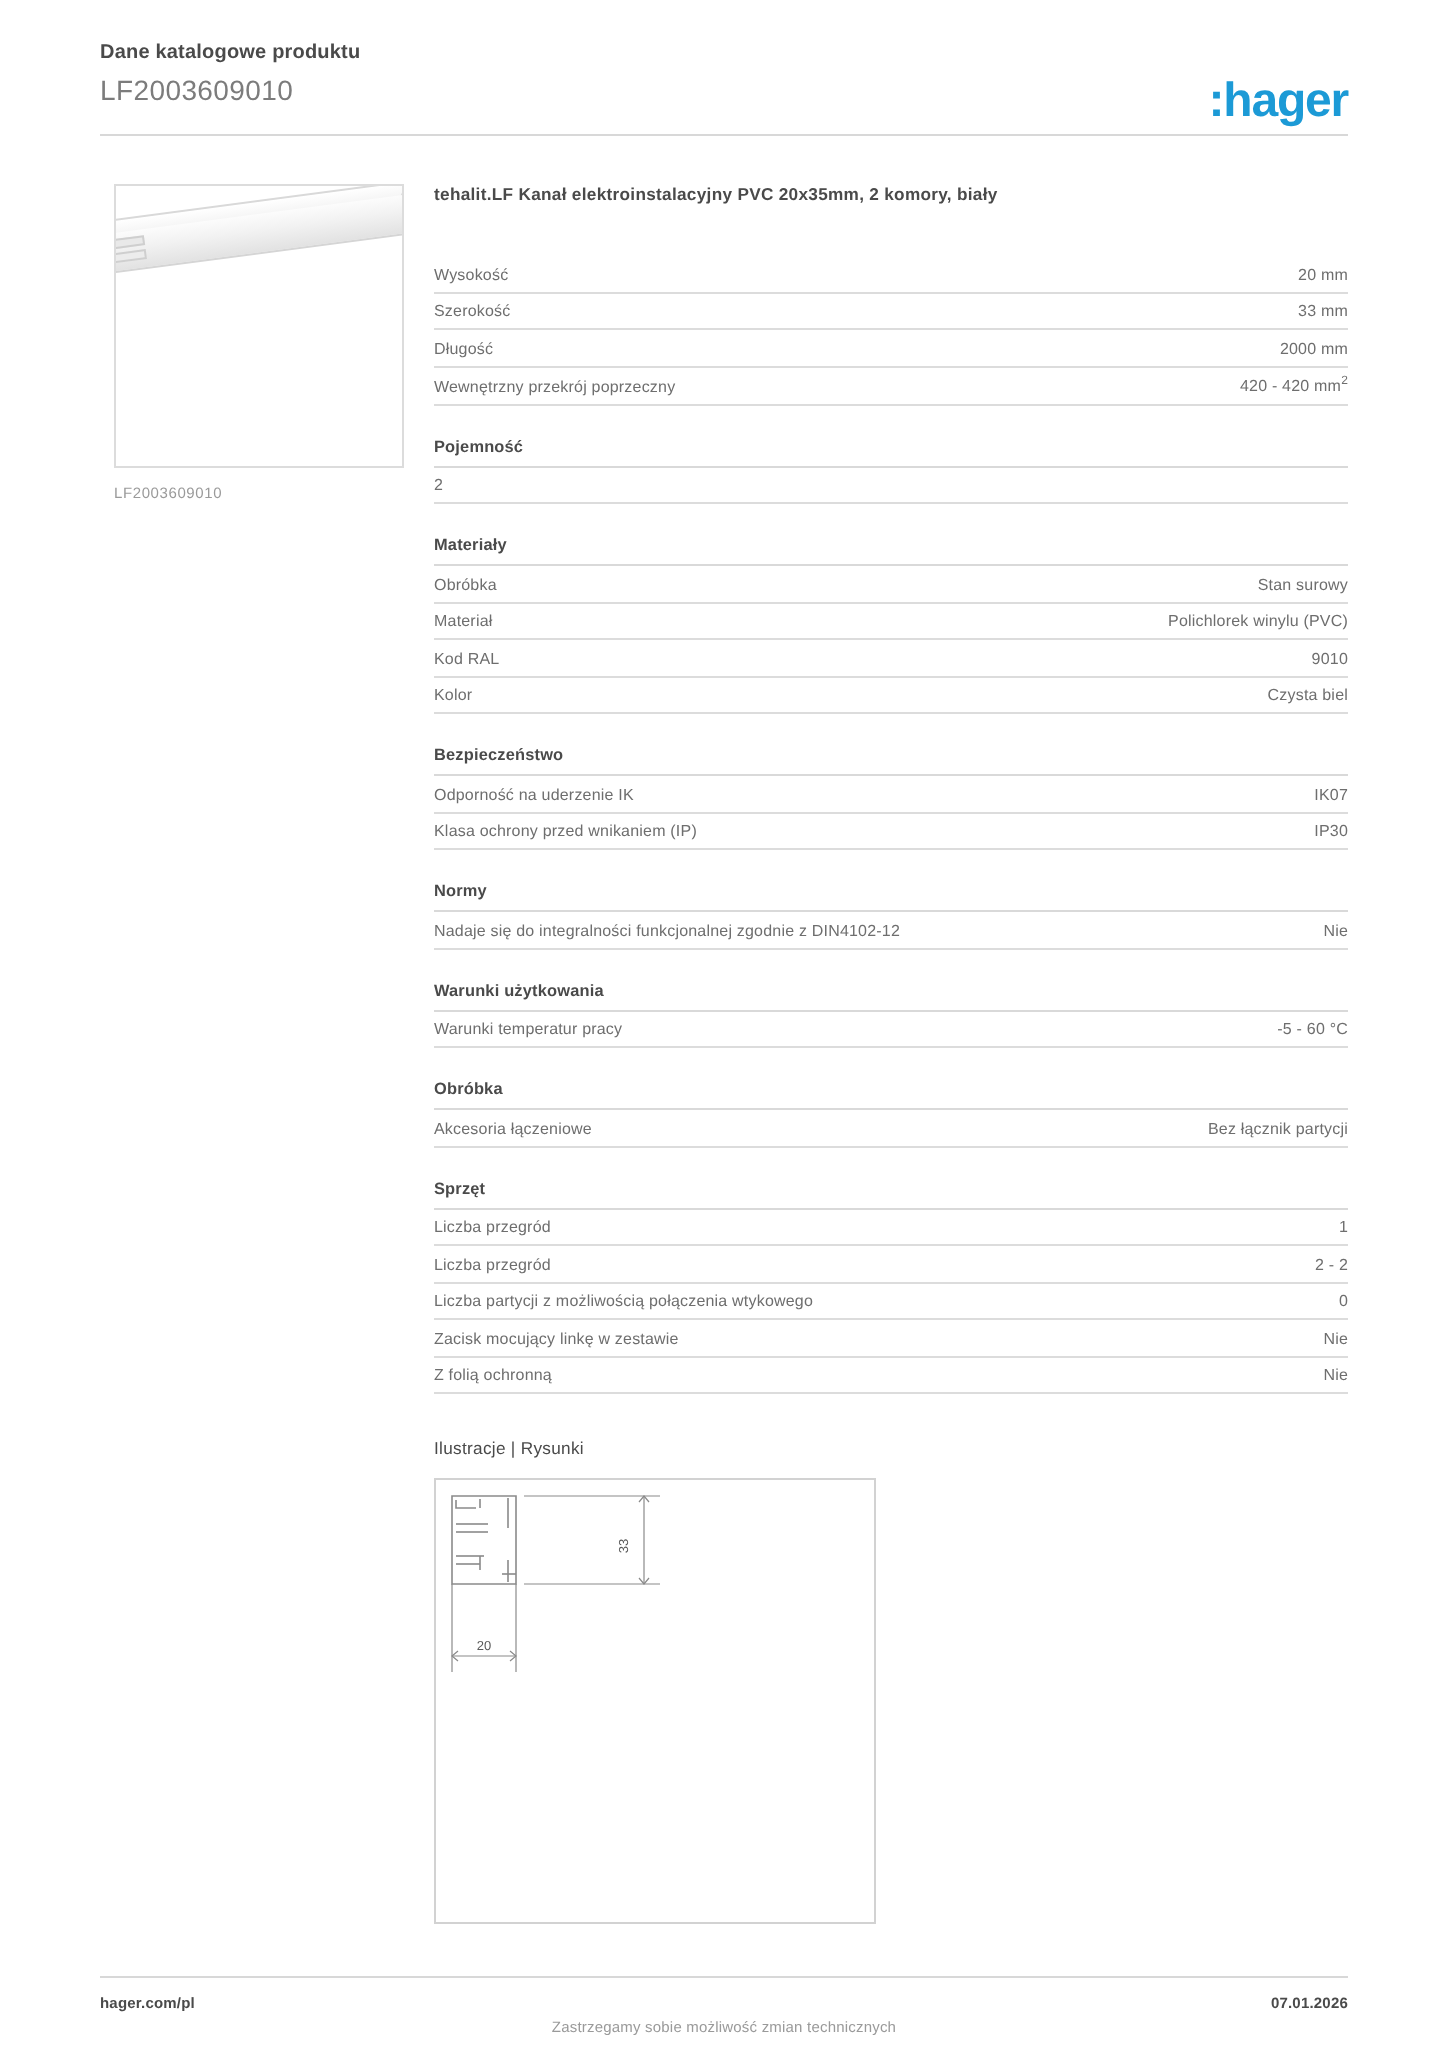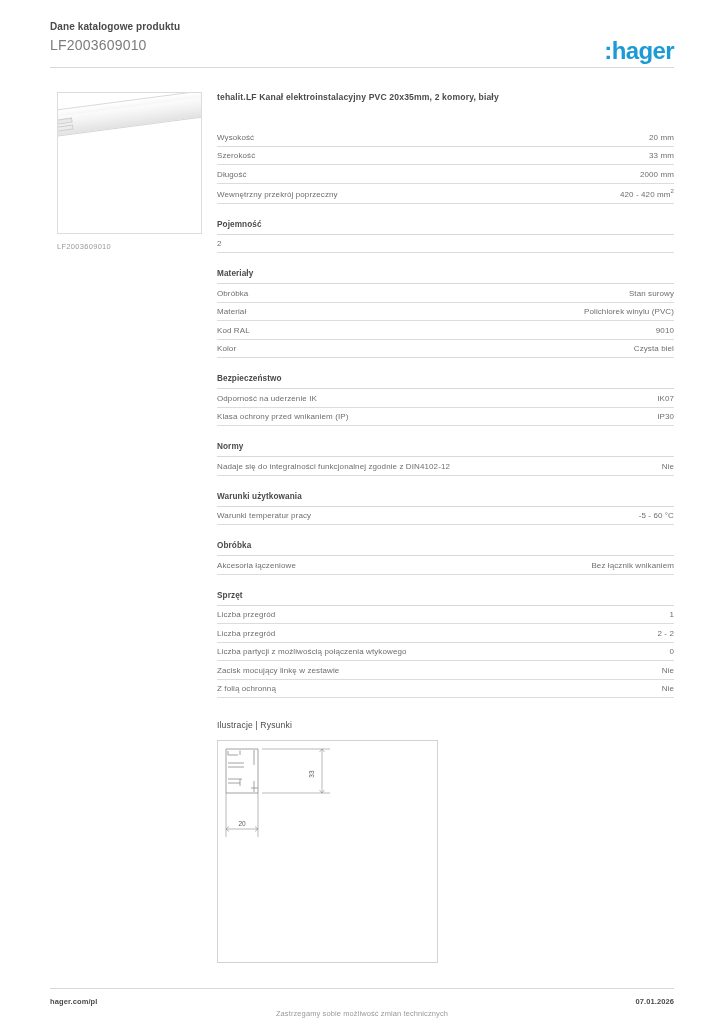--- a/index.html
+++ b/index.html
@@ -309,21 +309,21 @@
           <div class="group-title">Warunki użytkowania</div>
           <div class="spec-row">
             <span class="spec-label">Warunki temperatur pracy</span>
             <span class="spec-value">-5 - 60 °C</span>
           </div>
         </div>
         <div class="group">
           <div class="group-title">Obróbka</div>
           <div class="spec-row">
             <span class="spec-label">Akcesoria łączeniowe</span>
-            <span class="spec-value">Bez łącznik wnikaniem</span>
+            <span class="spec-value">Bez łącznik partycji</span>
           </div>
         </div>
         <div class="group">
           <div class="group-title">Sprzęt</div>
           <div class="spec-row">
             <span class="spec-label">Liczba przegród</span>
             <span class="spec-value">1</span>
           </div>
           <div class="spec-row">
             <span class="spec-label">Liczba przegród</span>

